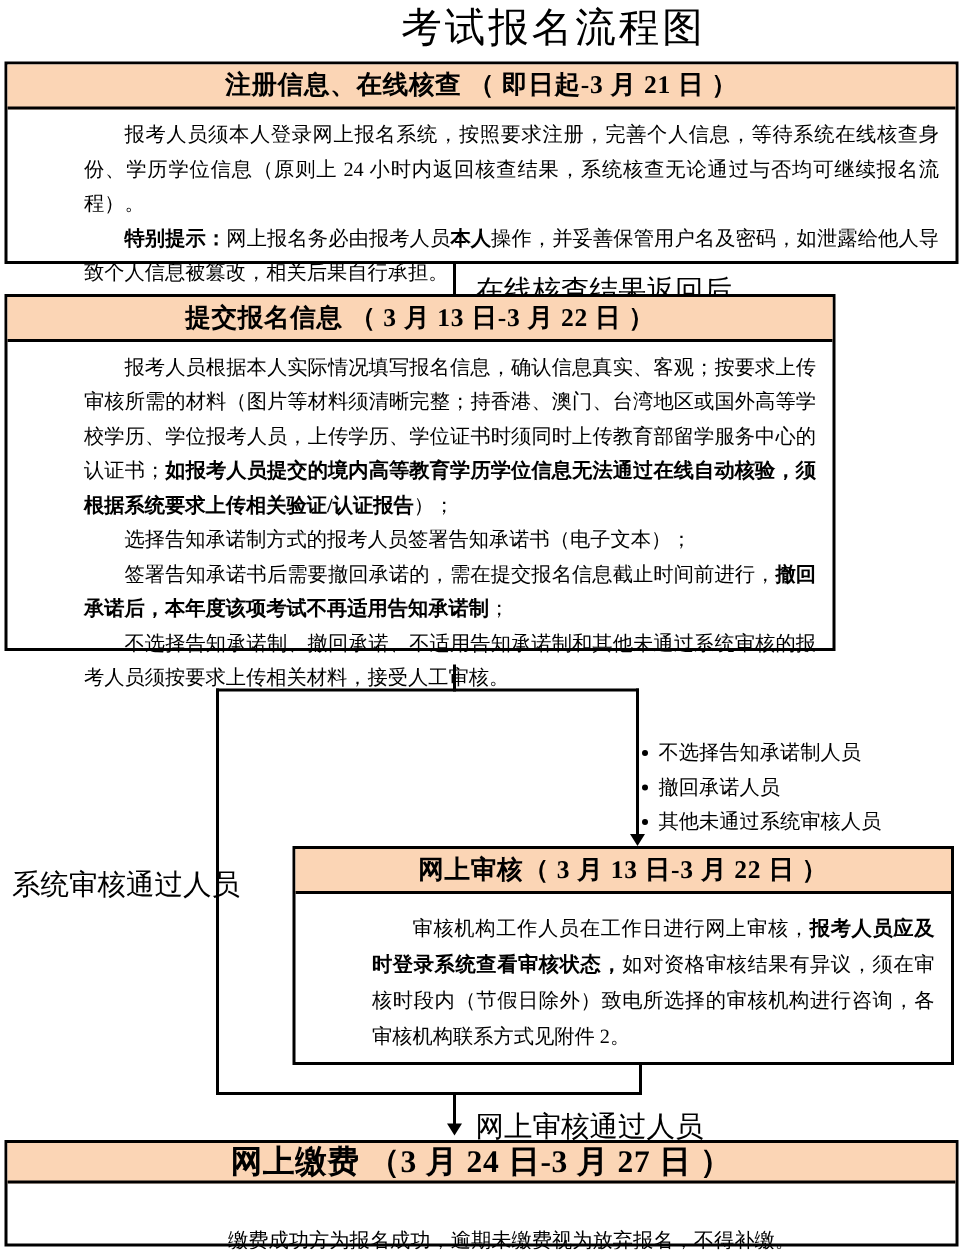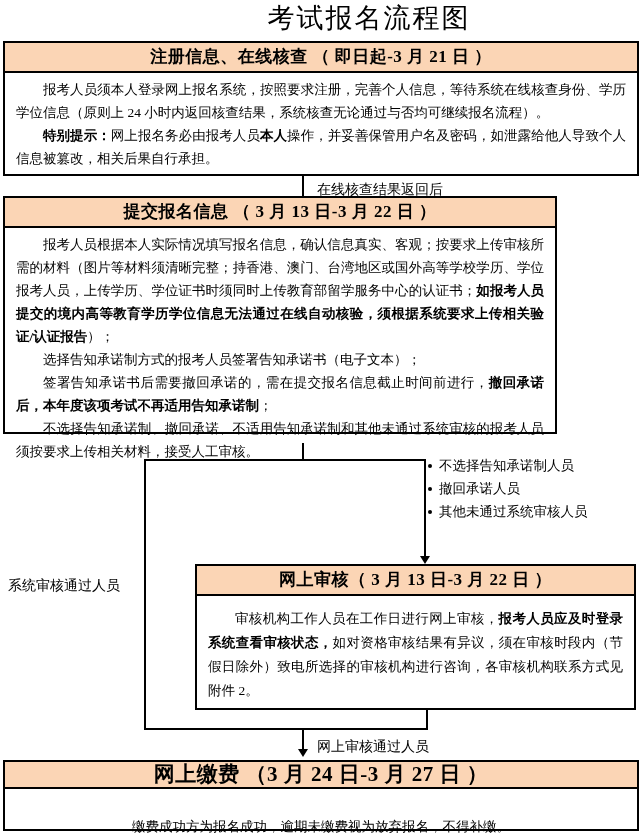--- a/index.html
+++ b/index.html
@@ -13,37 +13,37 @@
     font-size:27px; font-weight:normal; letter-spacing:2px;margin-left:48px;
   }
   .stage { position:absolute; border:2px solid #000; box-sizing:border-box; background:#fff; }
   .stage-header {
     background:#FBD5B5; border-bottom:2px solid #000; box-sizing:border-box;
     text-align:center; font-weight:bold; font-size:17px; line-height:28px; height:30px;
     letter-spacing:0.5px;
   }
   .stage-header.small { height:27px; line-height:25px; font-size:21px; }
   .stage-body {
-    font-size:13.5px; line-height:23px; padding:5px 11px 0 11px; text-align:justify;
+    font-size:13.5px; line-height:23px; padding:5px 11px 0 11px; text-align:justify;margin-left:40px;
   }
   .stage-body p { margin:0; text-indent:2em; }
   .stage-body.review { line-height:24px; padding-top:11px; }
   .stage-body.center { text-align:center; padding-top:26px; }
   .stage-body.center p { text-indent:0; }
   .bold { font-weight:bold; }
   .vline, .hline { position:absolute; background:#000; }
   .vline { width:2px; }
   .hline { height:2px; }
   .arrow-head {
     position:absolute; width:0; height:0;
     border-left:5px solid transparent; border-right:5px solid transparent;
     border-top:8px solid #000;
   }
-  .edge-label { position:absolute; font-size:14px; white-space:nowrap; }
-  .bullet-list { position:absolute; left:428px; top:454px; }
+  .edge-label { position:absolute; font-size:19px; white-space:nowrap; }
+  .bullet-list { position:absolute; left:428px; top:490px; }
   .bullet-item { height:23px; display:flex; align-items:center; font-size:13.5px; white-space:nowrap; }
   .bullet-dot { width:4px; height:4px; background:#000; border-radius:50%; margin-right:7px; flex:0 0 auto; }
 </style>
 </head>
 <body>
 
 <div class="canvas">
 
   <div class="page-title">考试报名流程图</div>
 

